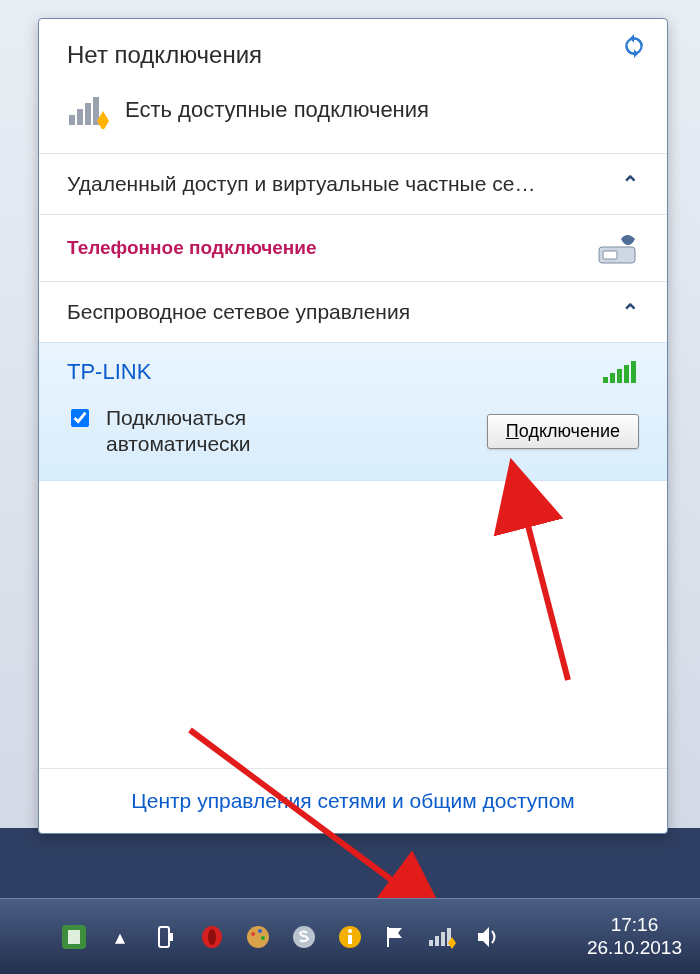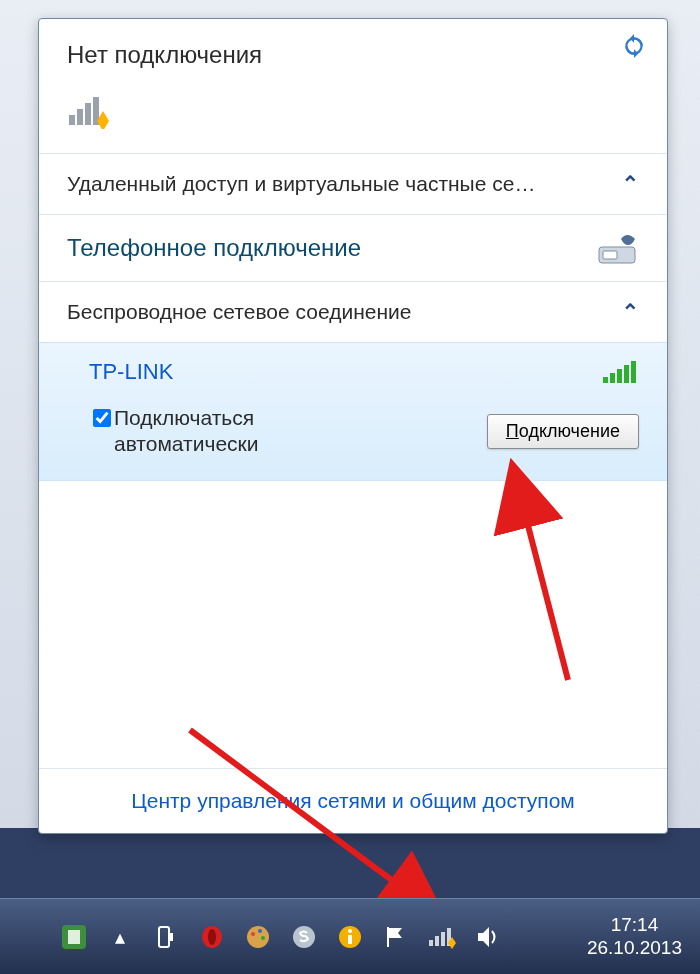--- a/index.html
+++ b/index.html
@@ -24,35 +24,35 @@
   .avail{display:flex;align-items:center;padding:14px 28px 24px 28px;gap:14px;}
   .avail span{font-size:22px;}
   .section{
     display:flex;align-items:flex-start;justify-content:space-between;
     padding:18px 28px;font-size:21px;cursor:pointer;
   }
   .dialitem{
     display:flex;align-items:center;justify-content:space-between;
     padding:14px 28px;cursor:pointer;
   }
-  .dialitem .lbl{color:#0c4a6e;font-size:24px;}
+  .dialitem .lbl{color:#be185d;font-size:19px;font-weight:bold;}
   .selected-net{
     background:linear-gradient(#eaf5fe,#d9edfc);
-    border-top:1px solid #cfe4f6;border-bottom:1px solid #cfe4f6;padding-left:22px;
+    border-top:1px solid #cfe4f6;border-bottom:1px solid #cfe4f6;
   }
   .net-head{
     display:flex;align-items:center;justify-content:space-between;
     padding:16px 28px 12px 28px;
   }
   .net-head .ssid{color:#0a5bcc;font-size:22px;}
   .net-body{
     display:flex;align-items:center;justify-content:space-between;
     padding:8px 28px 22px 28px;
   }
-  .chk{display:flex;align-items:flex-start;gap:0;}
+  .chk{display:flex;align-items:flex-start;gap:14px;}
   .chk input{width:18px;height:18px;margin-top:4px;}
   .chk label{font-size:21px;line-height:1.25;max-width:260px;}
   .btn{
     font:inherit;font-size:18px;padding:6px 18px;
     background:linear-gradient(#fefefe,#e7e7e7);
     border:1px solid #8a8a8a;border-radius:3px;cursor:pointer;
     box-shadow:0 1px 0 #fff inset,0 1px 2px rgba(0,0,0,.15);
   }
   .btn u{text-decoration:underline;}
   .filler{flex:1;}
@@ -100,20 +100,21 @@
   <div class="avail">
     <span>
       <svg width="44" height="38" viewBox="0 0 44 38">
         <rect x="2" y="24" width="6" height="10" fill="#9aa3ad"></rect>
         <rect x="10" y="18" width="6" height="16" fill="#9aa3ad"></rect>
         <rect x="18" y="12" width="6" height="22" fill="#9aa3ad"></rect>
         <rect x="26" y="6" width="6" height="28" fill="#9aa3ad"></rect>
         <polygon points="34,30 40,20 46,30 40,40" fill="#ffb200" transform="translate(-4,0)"></polygon>
       </svg>
     </span>
+    <span>Есть доступные подключения</span>
   </div>
 
   <div class="row"></div>
 
   <div class="section">
     <span>Удаленный доступ и виртуальные частные се…</span>
     <span class="chev">⌃</span>
   </div>
 
   <div class="row"></div>
@@ -125,21 +126,21 @@
         <rect x="2" y="18" width="36" height="16" rx="3" fill="#cfd8e2" stroke="#7f8fa4"></rect>
         <rect x="6" y="22" width="14" height="8" rx="1" fill="#fff" stroke="#7f8fa4"></rect>
         <path d="M24 10 q6 -8 14 0 q-3 6 -7 6 q-4 0 -7 -6" fill="#4f6d96"></path>
       </svg>
     </span>
   </div>
 
   <div class="row"></div>
 
   <div class="section">
-    <span>Беспроводное сетевое соединение</span>
+    <span>Беспроводное сетевое управления</span>
     <span class="chev">⌃</span>
   </div>
 
   <div class="selected-net">
     <div class="net-head">
       <span class="ssid">TP-LINK</span>
       <span>
         <svg width="36" height="26" viewBox="0 0 36 26">
           <rect x="0" y="18" width="5" height="6" fill="#2fae2f"></rect>
           <rect x="7" y="14" width="5" height="10" fill="#2fae2f"></rect>
@@ -235,16 +236,16 @@
       </svg>
     </span>
     <span class="ico">
       <svg width="26" height="24">
           <path d="M3 8h5l6-6v20l-6-6H3z" fill="#fff"></path>
           <path d="M17 6q5 6 0 12" stroke="#fff" stroke-width="2" fill="none"></path>
         </svg>
     </span>
   </div>
   <div class="clock">
-    <div>17:14</div>
+    <div>17:16</div>
     <div>26.10.2013</div>
   </div>
 </div>
 
 </body></html>

